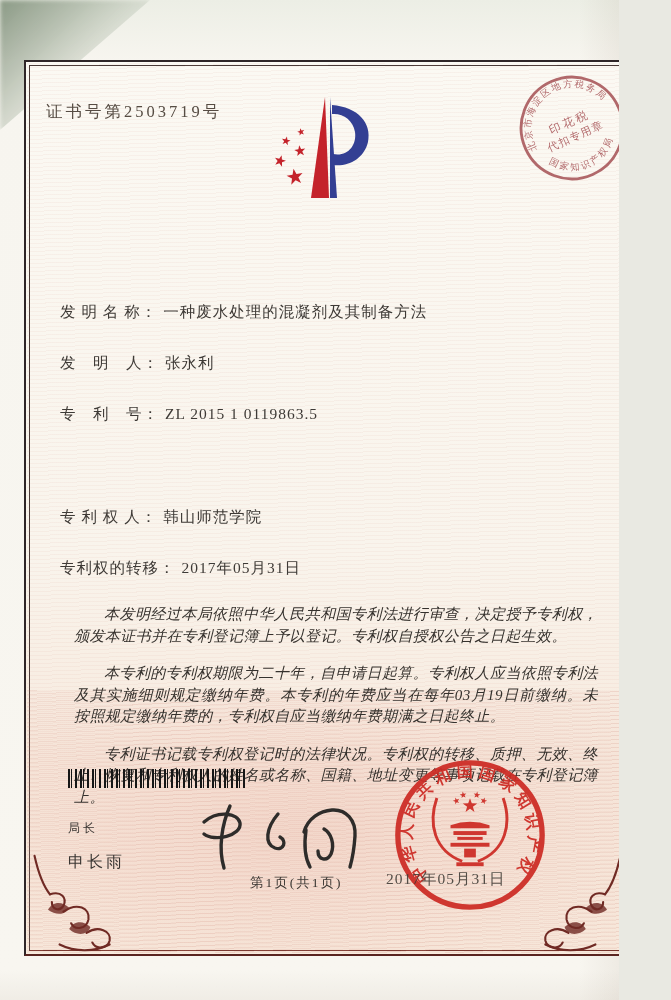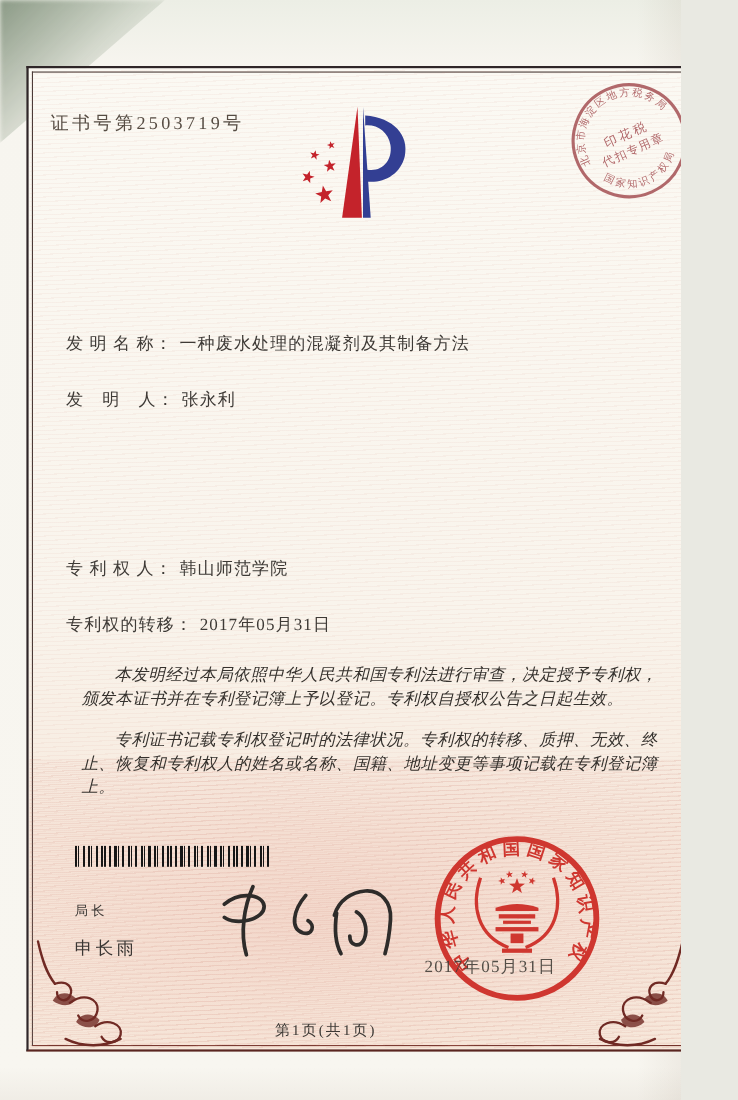--- a/index.html
+++ b/index.html
@@ -46,21 +46,21 @@
 
   .sig-title{position:absolute;left:68px;top:820px;font-size:12px;color:#3a3633;letter-spacing:3px;}
   .sig-name{position:absolute;left:68px;top:852px;font-size:16px;color:#3a3633;letter-spacing:3px;}
   .signature{position:absolute;left:178px;top:798px;}
 
   .seal{position:absolute;left:392px;top:757px;opacity:.93;}
   .seal-date{position:absolute;left:386px;top:869px;font-size:15.5px;color:rgba(62,58,52,.88);
         letter-spacing:1px;z-index:5;}
   .tax-stamp{position:absolute;left:514px;top:70px;transform:rotate(-24deg);opacity:.82;}
 
-  .footer{position:absolute;left:250px;top:928px;font-size:13.5px;color:#3c3834;letter-spacing:2px;}
+  .footer{position:absolute;left:250px;top:874px;font-size:13.5px;color:#3c3834;letter-spacing:2px;}
 
   .orn{position:absolute;z-index:3;}
   .orn-left{left:27px;top:850px;}
   .orn-right{left:533px;top:850px;transform:scaleX(-1);}
 </style>
 </head>
 <body>
 
 <div class="scan">
   <div class="corner-shadow"></div>
@@ -91,29 +91,33 @@
     </g>
   </svg>
 
 
   <div class="field f1">
     <span class="flabel">发　明　人：</span><span class="fvalue">张永利</span>
   </div>
   <div class="field f0">
     <span class="flabel">发 明 名 称：</span><span class="fvalue">一种废水处理的混凝剂及其制备方法</span>
   </div>
+  <div class="field f2">
+    <span class="flabel">专　利　号：</span><span class="fvalue">ZL 2015 1 0119863.5</span>
+  </div>
   <div class="field f4">
     <span class="flabel">专 利 权 人：</span><span class="fvalue">韩山师范学院</span>
   </div>
   <div class="field f5">
     <span class="flabel">专利权的转移：</span><span class="fvalue">2017年05月31日</span>
   </div>
 
   <div class="paras">
     <p>本发明经过本局依照中华人民共和国专利法进行审查，决定授予专利权，颁发本证书并在专利登记簿上予以登记。专利权自授权公告之日起生效。</p>
+    <p>本专利的专利权期限为二十年，自申请日起算。专利权人应当依照专利法及其实施细则规定缴纳年费。本专利的年费应当在每年03月19日前缴纳。未按照规定缴纳年费的，专利权自应当缴纳年费期满之日起终止。</p>
     <p>专利证书记载专利权登记时的法律状况。专利权的转移、质押、无效、终止、恢复和专利权人的姓名或名称、国籍、地址变更等事项记载在专利登记簿上。</p>
   </div>
 
   <div class="barcode"></div>
 
   <div class="sig-title">局长</div>
   <div class="sig-name">申长雨</div>
 
   <svg class="signature" width="192" height="80" viewBox="0 0 192 80">
     <g fill="none" stroke="#2e2c2a" stroke-width="3.4" stroke-linecap="round">

